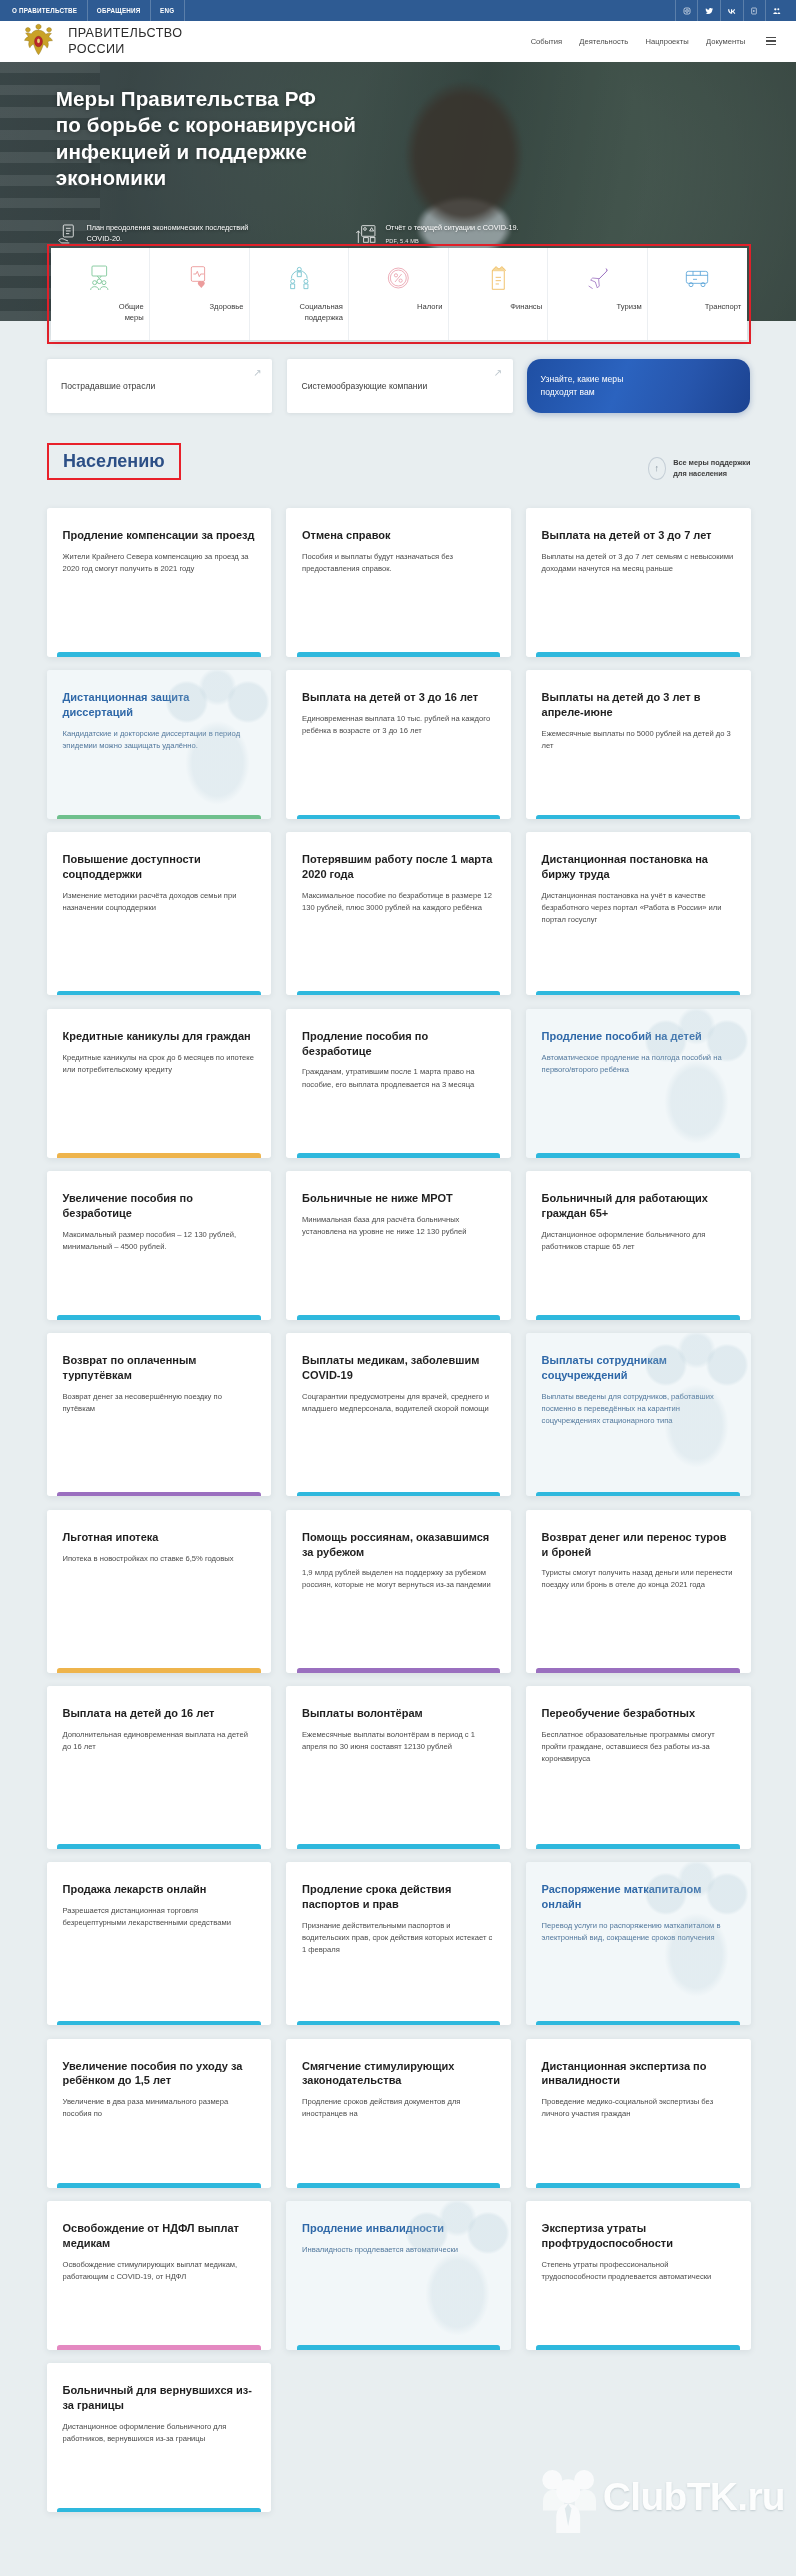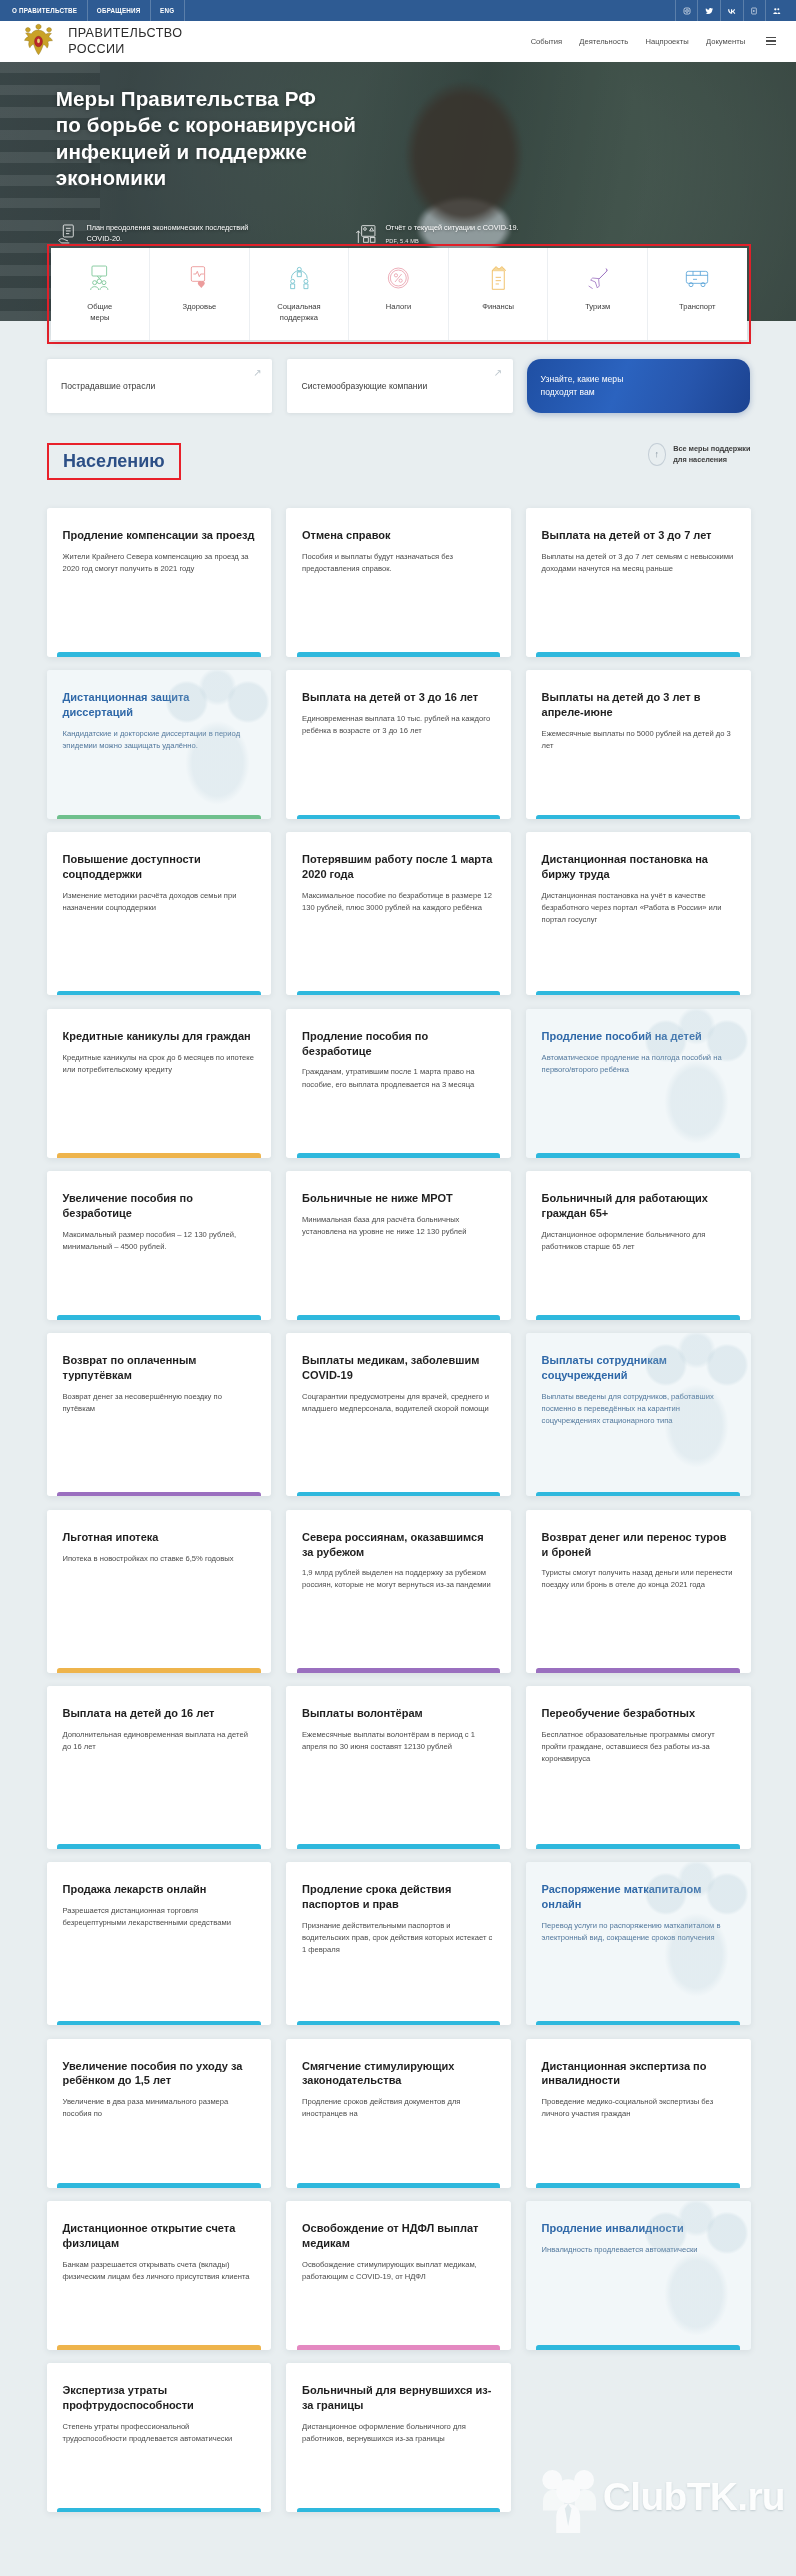--- a/index.html
+++ b/index.html
@@ -173,20 +173,21 @@
     border-right: 0.7px solid #eceff2;
     cursor: pointer;
   }
   .cat:last-child { border-right: none; }
   .cat-ico { height: 30.5px; display: flex; align-items: center; justify-content: center; margin-bottom: 9.3px; }
   .cat-label {
     font-size: 7.6px;
     color: #3a3a3a;
     line-height: 1.35;
     white-space: pre-line;
+    text-align: right;
   }
 
   
   .quick {
     width: 704px;
     margin: 14.6px auto 0;
     display: flex;
     gap: 14.6px;
   }
   .quick-card {
@@ -223,21 +224,21 @@
     box-shadow: 0 1.3px 6px rgba(22,60,130,.28);
   }
 
   
   .section {
     width: 704px;
     margin: 30.5px auto 0;
   }
   .section-head {
     display: flex;
-    align-items: flex-start;
+    align-items: flex-end;
     margin-bottom: 17.3px;
   }
   .section-title-frame { border: 2px solid #e8202a; padding: 6.6px 14.6px 8px; }
   .section-title {
     font-size: 18px;
     font-weight: bold;
     color: #2c4f86;
     line-height: 1;
   }
   .section-all {
@@ -664,21 +665,21 @@
         <div class="mcard-title">Выплаты сотрудникам соцучреждений</div>
         <div class="mcard-desc">Выплаты введены для сотрудников, работавших посменно в переведённых на карантин соцучреждениях стационарного типа</div>
         <div class="mcard-bar" style="background: rgb(46, 184, 221);"></div>
       </div>
       <div class="mcard">
         <div class="mcard-title">Льготная ипотека</div>
         <div class="mcard-desc">Ипотека в новостройках по ставке 6,5% годовых</div>
         <div class="mcard-bar" style="background: rgb(238, 180, 76);"></div>
       </div>
       <div class="mcard tall">
-        <div class="mcard-title">Севера россиянам, оказавшимся за рубежом</div>
+        <div class="mcard-title">Помощь россиянам, оказавшимся за рубежом</div>
         <div class="mcard-desc">1,9 млрд рублей выделен на поддержку за рубежом россиян, которые не могут вернуться из-за пандемии</div>
         <div class="mcard-bar" style="background: rgb(154, 111, 191);"></div>
       </div>
       <div class="mcard">
         <div class="mcard-title">Возврат денег или перенос туров и броней</div>
         <div class="mcard-desc">Туристы смогут получить назад деньги или перенести поездку или бронь в отеле до конца 2021 года</div>
         <div class="mcard-bar" style="background: rgb(154, 111, 191);"></div>
       </div>
       <div class="mcard">
         <div class="mcard-title">Выплата на детей до 16 лет</div>
@@ -717,25 +718,20 @@
       </div>
       <div class="mcard">
         <div class="mcard-title">Смягчение стимулирующих законодательства</div>
         <div class="mcard-desc">Продление сроков действия документов для иностранцев на</div>
         <div class="mcard-bar" style="background: rgb(46, 184, 221);"></div>
       </div>
       <div class="mcard">
         <div class="mcard-title">Дистанционная экспертиза по инвалидности</div>
         <div class="mcard-desc">Проведение медико-социальной экспертизы без личного участия граждан</div>
         <div class="mcard-bar" style="background: rgb(46, 184, 221);"></div>
-      </div>
-      <div class="mcard">
-        <div class="mcard-title">Дистанционное открытие счета физлицам</div>
-        <div class="mcard-desc">Банкам разрешается открывать счета (вклады) физическим лицам без личного присутствия клиента</div>
-        <div class="mcard-bar" style="background: rgb(238, 180, 76);"></div>
       </div>
       <div class="mcard">
         <div class="mcard-title">Освобождение от НДФЛ выплат медикам</div>
         <div class="mcard-desc">Освобождение стимулирующих выплат медикам, работающим с COVID-19, от НДФЛ</div>
         <div class="mcard-bar" style="background: rgb(228, 137, 193);"></div>
       </div>
       <div class="mcard wm">
         <div class="mcard-title">Продление инвалидности</div>
         <div class="mcard-desc">Инвалидность продлевается автоматически</div>
         <div class="mcard-bar" style="background: rgb(46, 184, 221);"></div>

